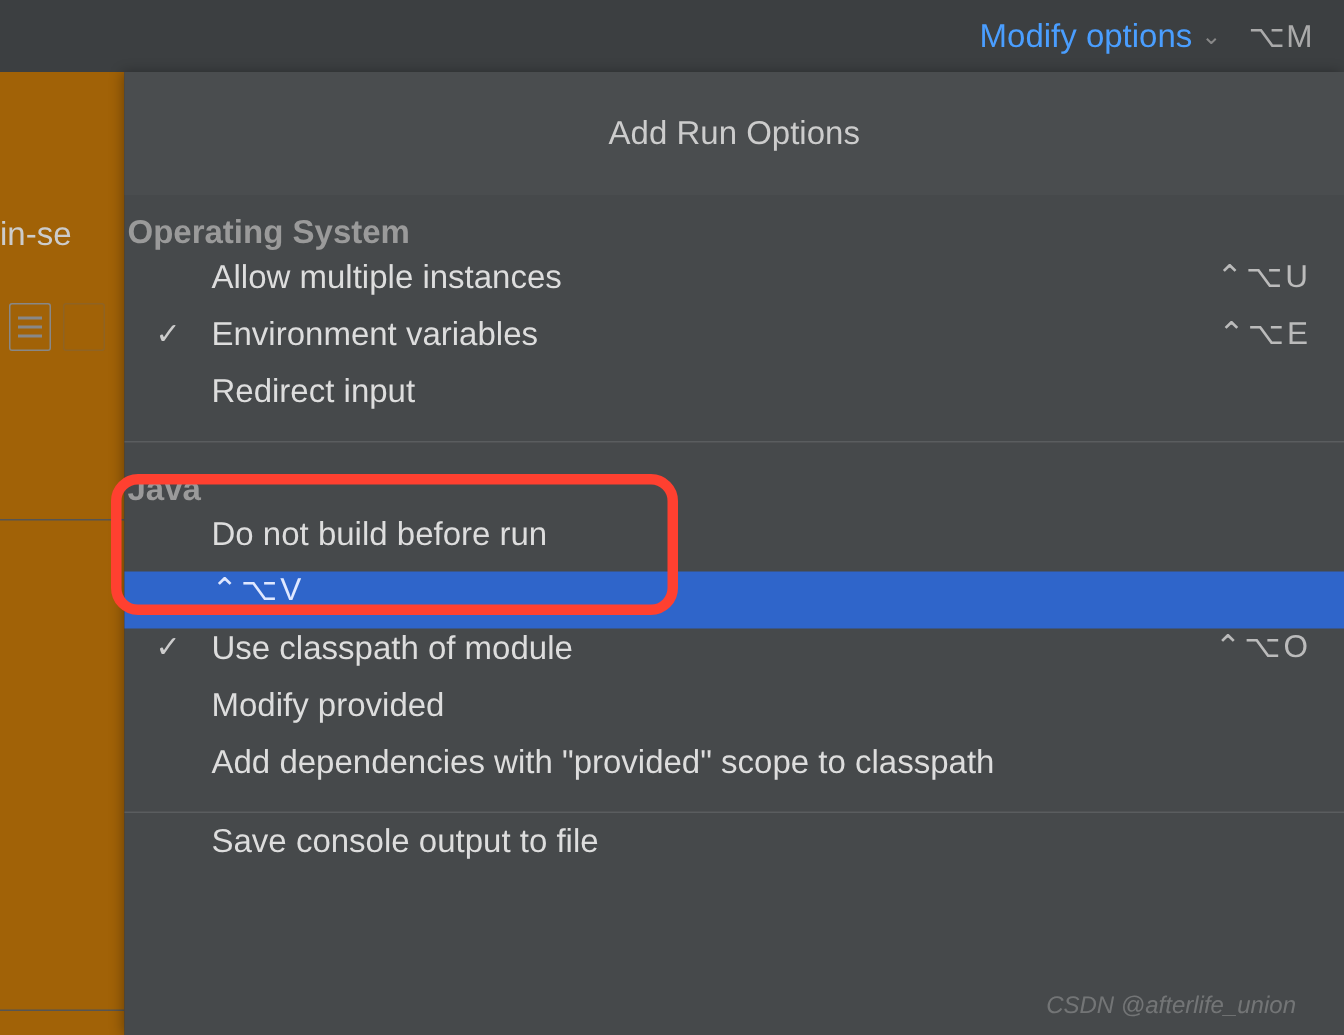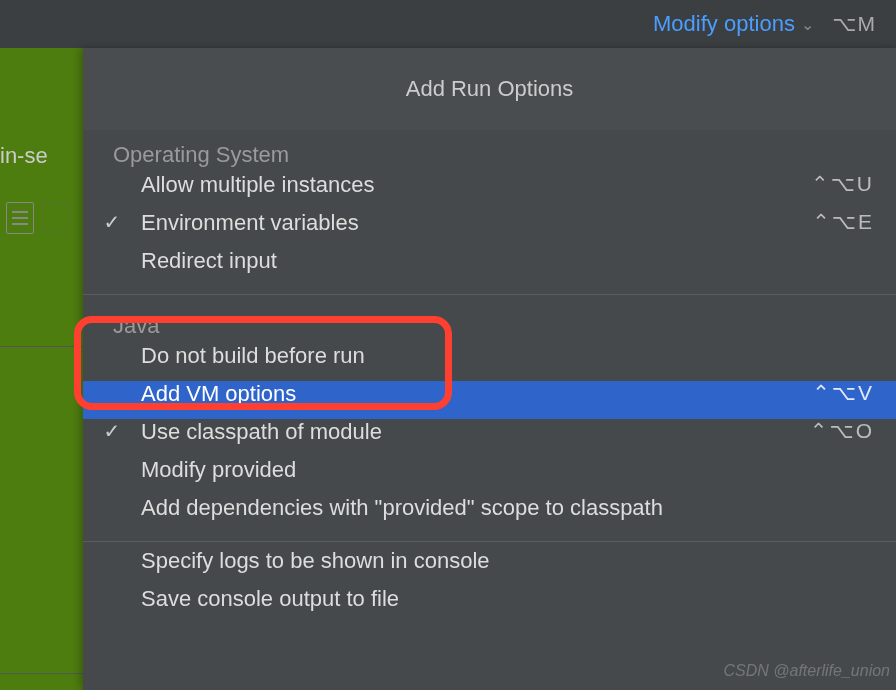--- a/index.html
+++ b/index.html
@@ -39,21 +39,21 @@
       color: #aaa;
       font-size: 21px;
       letter-spacing: 1px;
     }
     .left-background {
       position: absolute;
       left: 0;
       top: 48px;
       width: 83px;
       height: 642px;
-      background: #4d7c0f;
+      background: #a16207;
     }
     .left-text {
       position: absolute;
       top: 95px;
       left: 0;
       font-size: 22px;
       color: #ccc;
     }
     .left-icons {
       position: absolute;
@@ -105,23 +105,23 @@
     }
     .panel-title {
       text-align: center;
       font-size: 22px;
       color: #cccccc;
       padding: 28px 0;
       background: #4a4d4f;
     }
     .section-header {
       font-size: 22px;
-      font-weight: 400;
+      font-weight: 700;
       color: #9a9a9a;
-      padding: 12px 0 4px 30px;
+      padding: 12px 0 4px 2px;
     }
     .menu-item {
       display: flex;
       align-items: flex-start;
       height: 38px;
       padding: 0 22px 0 0;
       font-size: 22px;
       color: #dddddd;
       position: relative;
     }
@@ -157,21 +157,21 @@
       top: 268px;
       width: 378px;
       height: 94px;
       border: 7px solid #ff4030;
       border-radius: 18px;
       pointer-events: none;
       z-index: 20;
     }
     .watermark {
       position: absolute;
-      right: 6px;
+      right: 32px;
       bottom: 10px;
       font-size: 16px;
       color: rgba(200,200,200,0.35);
       font-style: italic;
     }
   </style>
 </head>
 <body>
 
 <div class="top-bar">
@@ -219,21 +219,20 @@
   <div class="divider"></div>
 
   <div class="section-header">Java</div>
   <div class="menu-item">
     <span class="check-slot"></span>
     <span class="item-label">Do not build before run</span>
     <span class="shortcut"></span>
   </div>
   <div class="menu-item selected">
     <span class="check-slot"></span>
-    <span class="item-label">Add VM options</span>
     <span class="shortcut">⌃⌥V</span>
   </div>
   <div class="menu-item">
     <span class="check-slot">✓</span>
     <span class="item-label">Use classpath of module</span>
     <span class="shortcut">⌃⌥O</span>
   </div>
   <div class="menu-item">
     <span class="check-slot"></span>
     <span class="item-label">Modify provided</span>
@@ -242,25 +241,20 @@
   <div class="menu-item">
     <span class="check-slot"></span>
     <span class="item-label">Add dependencies with "provided" scope to classpath</span>
     <span class="shortcut"></span>
   </div>
 
   <div class="divider"></div>
 
   <div class="menu-item">
     <span class="check-slot"></span>
-    <span class="item-label">Specify logs to be shown in console</span>
-    <span class="shortcut"></span>
-  </div>
-  <div class="menu-item">
-    <span class="check-slot"></span>
     <span class="item-label">Save console output to file</span>
     <span class="shortcut"></span>
   </div>
 
   <div class="highlight-box"></div>
 </div>
 
 <div class="watermark">CSDN @afterlife_union</div>
 
 </body></html>

